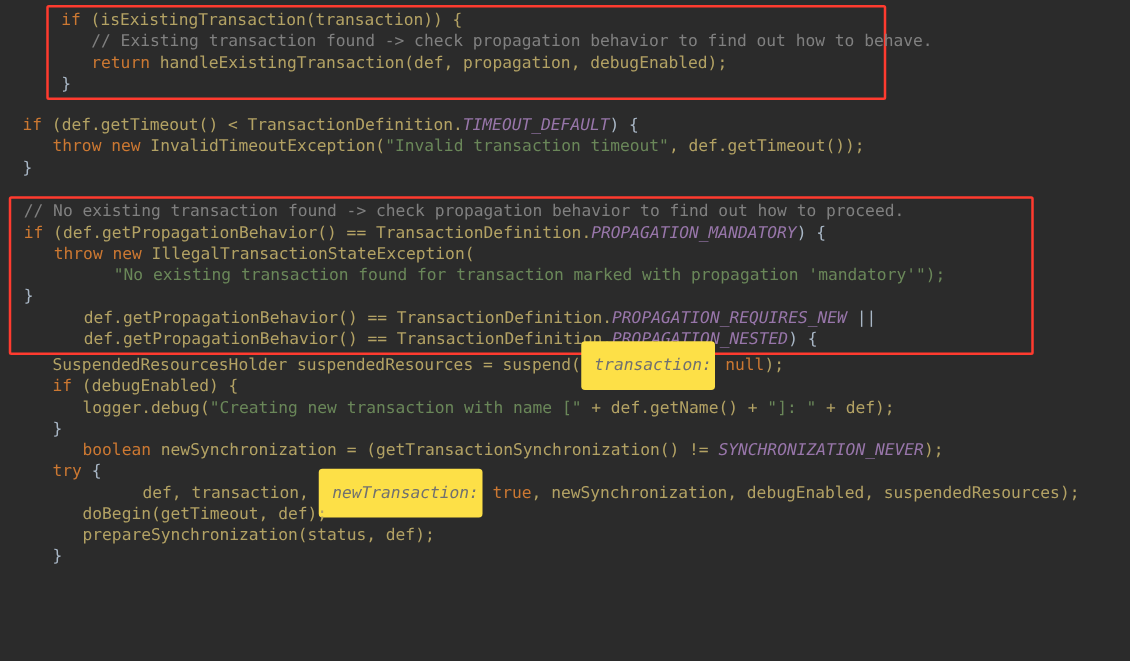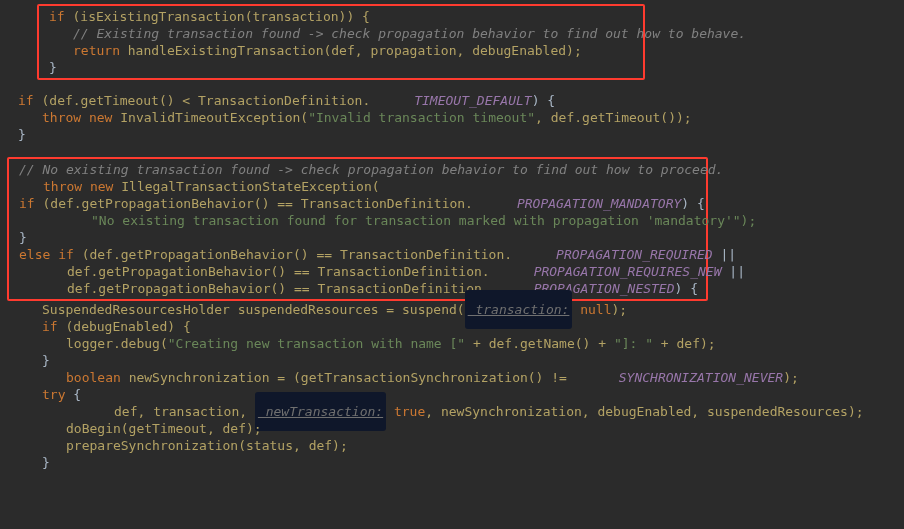--- a/index.html
+++ b/index.html
@@ -20,36 +20,36 @@
   }
   .line { white-space: pre; }
   .i1 { padding-left: 8px; }
   .i2 { padding-left: 32px; }
   .i3 { padding-left: 56px; }
   .i4 { padding-left: 80px; }
   .i5 { padding-left: 104px; }
 
   .kw { color: #cc7832; }          
   .call { color: #b3a264; }        
-  .const { color: #9876aa; font-style: italic; margin-left: 44px; } 
+  .const { color: #9876aa; font-style: italic; } 
   .str { color: #6a8759; }         
-  .cmt { color: #808080; font-style: italic; }         
-  .hint { color: #707070; background:#0f172a; padding:12px 3px; border-radius:3px; font-style: italic; text-decoration: underline;} 
+  .cmt { color: #808080; }         
+  .hint { color: #707070; background:#fde047; padding:12px 3px; border-radius:3px; font-style: italic;} 
   .punct { color:#a9b7c6; }
 
   .redbox {
     border: 2px solid #ff3b2f;
     border-radius: 2px;
     padding: 2px 2px 2px 2px;
     margin-left: -3px;
     display: inline-block;
     box-sizing: border-box;
   }
-  .box1 { width: 608px; margin-left: 27px; }
-  .box2 { width: 701px; margin-top:2px;}
+  .box1 { width: 672px; margin-left: 27px; }
+  .box2 { width: 820px; margin-top:2px;}
   .gap { height: 12px; }
 </style>
 </head>
 <body>
 
 <div class="code-area">
 
   
   <div class="redbox box1">
     <div class="line i1"><span class="kw">if </span><span class="call">(isExistingTransaction(transaction)) {</span></div>
@@ -63,25 +63,24 @@
   
   <div class="line i1"><span class="kw">if </span><span class="call">(def.getTimeout() &lt; TransactionDefinition.</span><span class="const">TIMEOUT_DEFAULT</span><span class="punct">) {</span></div>
   <div class="line i2"><span class="kw">throw new </span><span class="call">InvalidTimeoutException(</span><span class="str">"Invalid transaction timeout"</span><span class="call">, def.getTimeout());</span></div>
   <div class="line i1"><span class="punct">}</span></div>
 
   <div class="gap"></div>
 
   
   <div class="redbox box2">
     <div class="line i1"><span class="cmt">// No existing transaction found -&gt; check propagation behavior to find out how to proceed.</span></div>
+    <div class="line i1"><span class="kw">if </span><span class="call">(def.getPropagationBehavior() == TransactionDefinition.</span><span class="const">PROPAGATION_MANDATORY</span><span class="punct">) {</span></div>
     <div class="line i2"><span class="kw">throw new </span><span class="call">IllegalTransactionStateException(</span></div>
-    <div class="line i1"><span class="kw">if </span><span class="call">(def.getPropagationBehavior() == TransactionDefinition.</span><span class="const">PROPAGATION_MANDATORY</span><span class="punct">) {</span></div>
     <div class="line i4"><span class="str">"No existing transaction found for transaction marked with propagation 'mandatory'");</span></div>
     <div class="line i1"><span class="punct">}</span></div>
-    <div class="line i1"><span class="kw">else if </span><span class="call">(def.getPropagationBehavior() == TransactionDefinition.</span><span class="const">PROPAGATION_REQUIRED</span><span class="punct"> ||</span></div>
     <div class="line i3"><span class="call">def.getPropagationBehavior() == TransactionDefinition.</span><span class="const">PROPAGATION_REQUIRES_NEW</span><span class="punct"> ||</span></div>
     <div class="line i3"><span class="call">def.getPropagationBehavior() == TransactionDefinition.</span><span class="const">PROPAGATION_NESTED</span><span class="punct">) {</span></div>
   </div>
 
   
   <div class="line i2"><span class="call">SuspendedResourcesHolder suspendedResources = suspend(</span><span class="hint"> transaction:</span><span> </span><span class="kw">null</span><span class="call">);</span></div>
   <div class="line i2"><span class="kw">if </span><span class="call">(debugEnabled) {</span></div>
   <div class="line i3"><span class="call">logger.debug(</span><span class="str">"Creating new transaction with name ["</span><span class="call"> + def.getName() + </span><span class="str">"]: "</span><span class="call"> + def);</span></div>
   <div class="line i2"><span class="punct">}</span></div>
   <div class="line i3"><span class="kw">boolean </span><span class="call">newSynchronization = (getTransactionSynchronization() != </span><span class="const">SYNCHRONIZATION_NEVER</span><span class="call">);</span></div>

